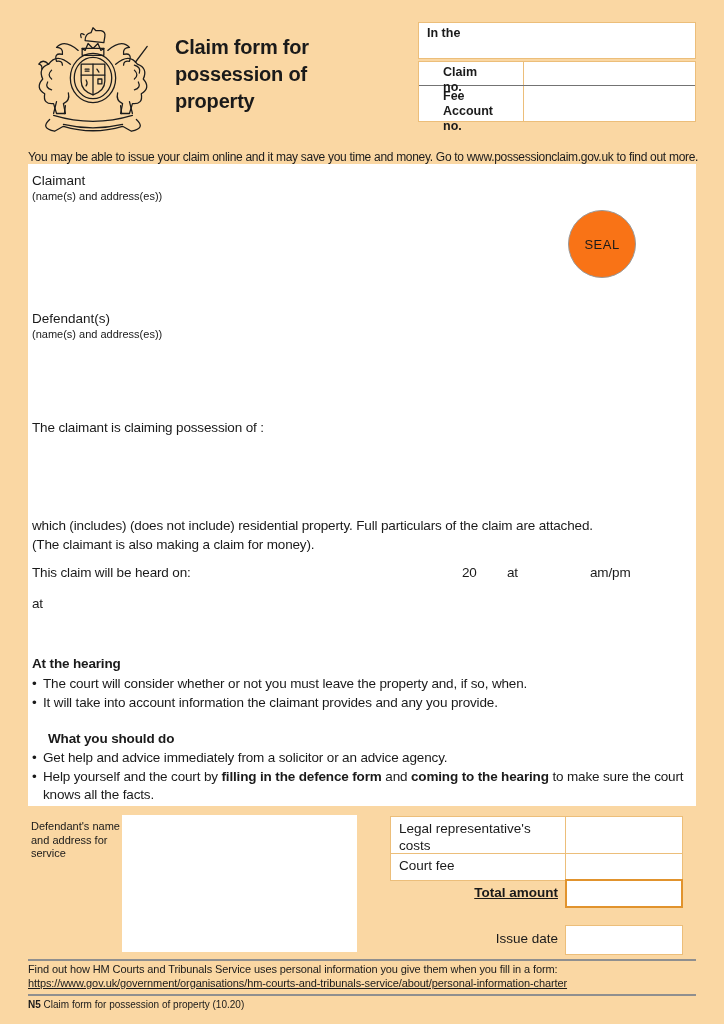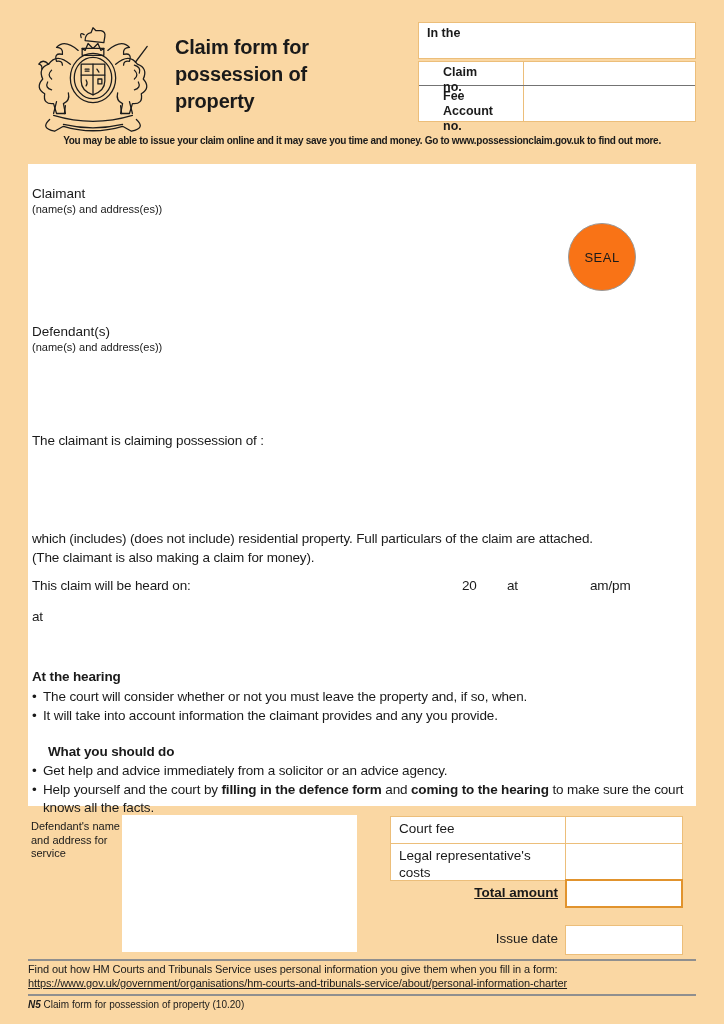--- a/index.html
+++ b/index.html
@@ -18,26 +18,26 @@
   .court-table { left:418px; top:22px; width:278px; box-sizing:border-box; }
   .ct-inthe { background:#fff; border:1px solid #ECBE7A; height:37px; box-sizing:border-box; padding:3px 8px; font-weight:bold; font-size:12.5px; margin-bottom:2px; }
   .ct-grid { border:1px solid #ECBE7A; background:#fff; }
   .ct-row { display:flex; }
   .ct-row + .ct-row { border-top:1px solid #737373; }
   .ct-label { width:105px; border-right:1px solid #ECBE7A; padding:3px 24px; font-weight:bold; font-size:12.5px; line-height:15px; box-sizing:border-box; }
   .ct-value { flex:1; background:#fff; }
   .ct-row-claim { height:23px; }
   .ct-row-fee { height:35px; }
 
-  .notice { left:28px; top:135px; width:668px; text-align:center; font-weight:bold;
-    font-size:10px; letter-spacing:-0.3px; white-space:nowrap; }
+  .notice { left:28px; top:150px; width:668px; text-align:center; font-weight:normal;
+    font-size:12px; letter-spacing:-0.3px; white-space:nowrap; }
 
   
   .main-box { left:28px; top:164px; width:668px; height:642px; background:#fff; }
-  .main-box .abs { position:absolute;margin-top:13px; }
+  .main-box .abs { position:absolute; }
   .lbl { font-size:13.5px; }
   .sub { font-size:11px; }
   .body-t { font-size:13.5px; letter-spacing:-0.15px; }
   .bold { font-weight:bold; }
 
   .claimant-label { left:4px; top:9px; }
   .claimant-sub   { left:4px; top:26px; }
   .seal { left:540px; top:46px; width:66px; height:66px; border:1px solid #999999; border-radius:50%;
     display:flex; align-items:center; justify-content:center; font-size:13px; letter-spacing:0.5px; background:#f97316; }
   .defendant-label { left:4px; top:147px; }
@@ -76,21 +76,21 @@
   .issue-label { left:430px; top:931px; width:128px; text-align:right; font-size:13.5px; }
   .issue-box { left:565px; top:925px; width:118px; height:30px; background:#fff; border:1px solid #ECBE7A; box-sizing:border-box; }
 
   
   .rule { left:28px; width:668px; height:0; border-top:2px solid #8F8F8F; }
   .rule-1 { top:959px; }
   .rule-2 { top:994px; }
   .footer-info { left:28px; top:963px; font-size:11px; letter-spacing:-0.1px; }
   .footer-url  { left:28px; top:977px; font-size:11px; letter-spacing:-0.1px; text-decoration:underline; color:#1a1a1a; }
   .footer-left { left:28px; top:999px; font-size:10px; }
-  .footer-left .code { font-weight:bold;font-style:italic; }
+  .footer-left .code { font-weight:bold; }
   .footer-right { right:28px; top:1056px; font-size:10px; }
 </style>
 </head>
 <body>
 
 <div class="page">
 
   <svg class="abs crest" viewBox="0 0 140 122">
     <g fill="none" stroke="#1c1c1c" stroke-width="1.3" stroke-linecap="round" stroke-linejoin="round">
 
@@ -194,26 +194,26 @@
         <span class="dot">•</span>
         <span class="btxt"><span>Help yourself and the court by </span><b>filling in the defence form</b><span> and </span><b>coming to the hearing</b><span> to make sure the court knows all the facts.</span></span>
       </div>
     </div>
   </div>
 
   <div class="abs service-label">Defendant's name and address for service</div>
   <div class="abs service-box"></div>
 
   <div class="abs fee-table">
+    <div class="fee-row fee-row-legal">
+      <div class="fee-label">Legal representative's costs</div>
+      <div class="fee-value"></div>
+    </div>
     <div class="fee-row fee-row-court">
       <div class="fee-label">Court fee</div>
-      <div class="fee-value"></div>
-    </div>
-    <div class="fee-row fee-row-legal">
-      <div class="fee-label">Legal representative's costs</div>
       <div class="fee-value"></div>
     </div>
   </div>
 
   <div class="abs total-label">Total amount</div>
   <div class="abs total-box"></div>
 
   <div class="abs issue-label">Issue date</div>
   <div class="abs issue-box"></div>
 

